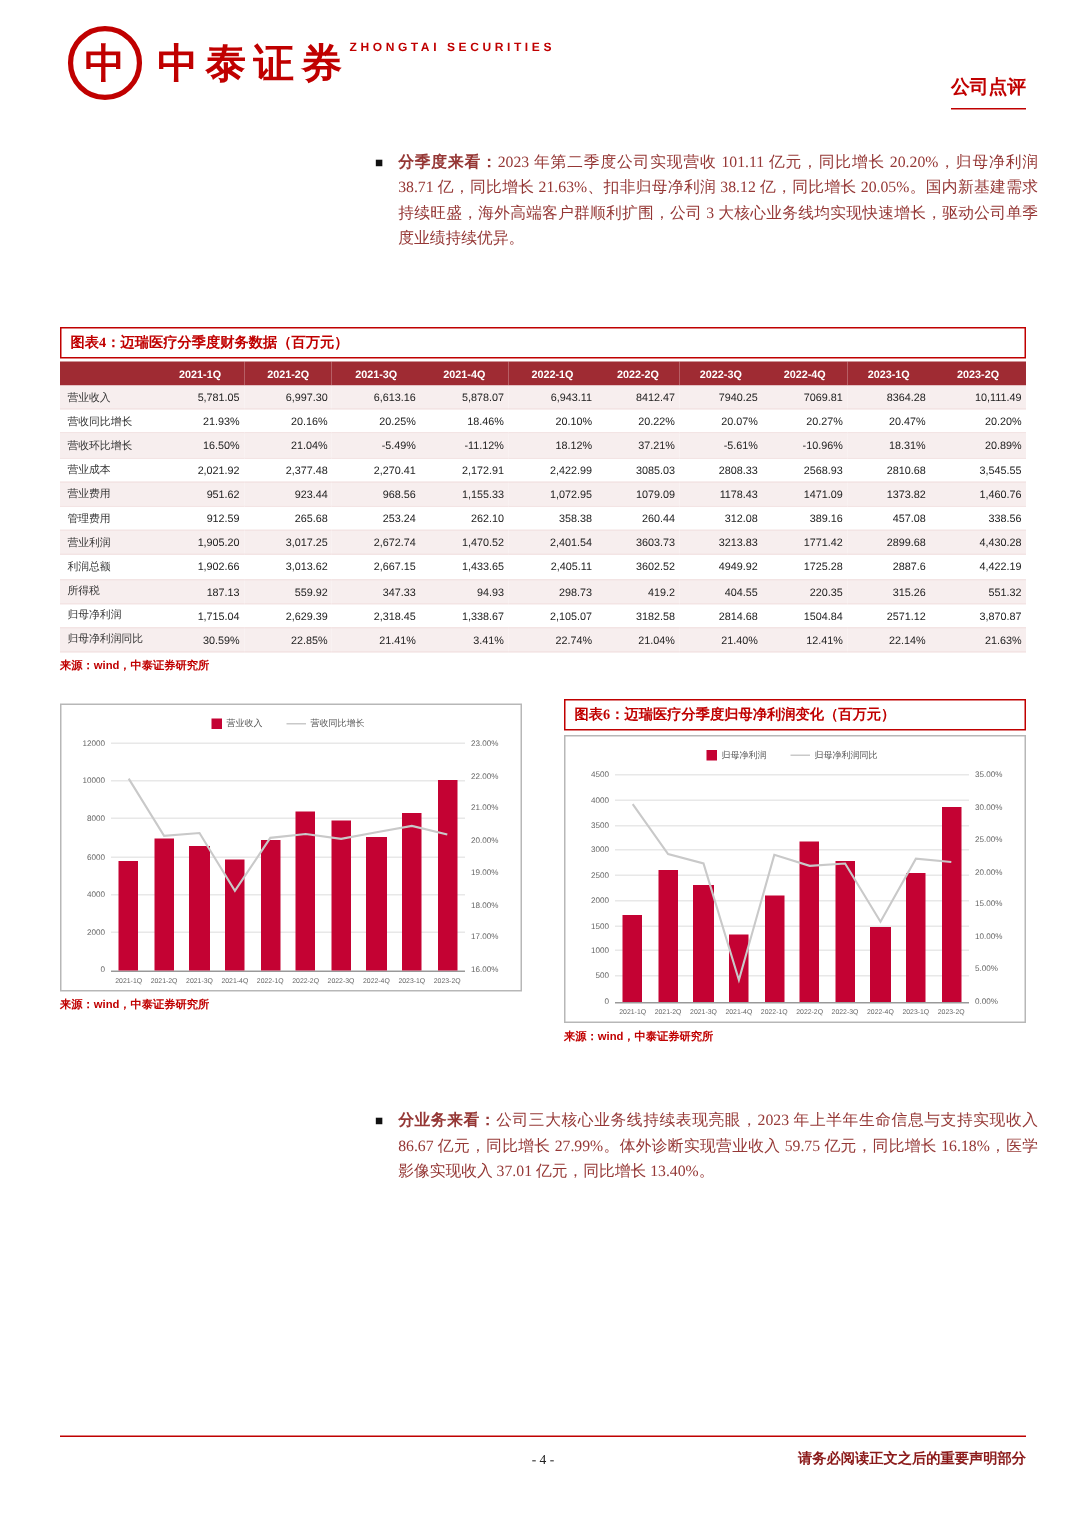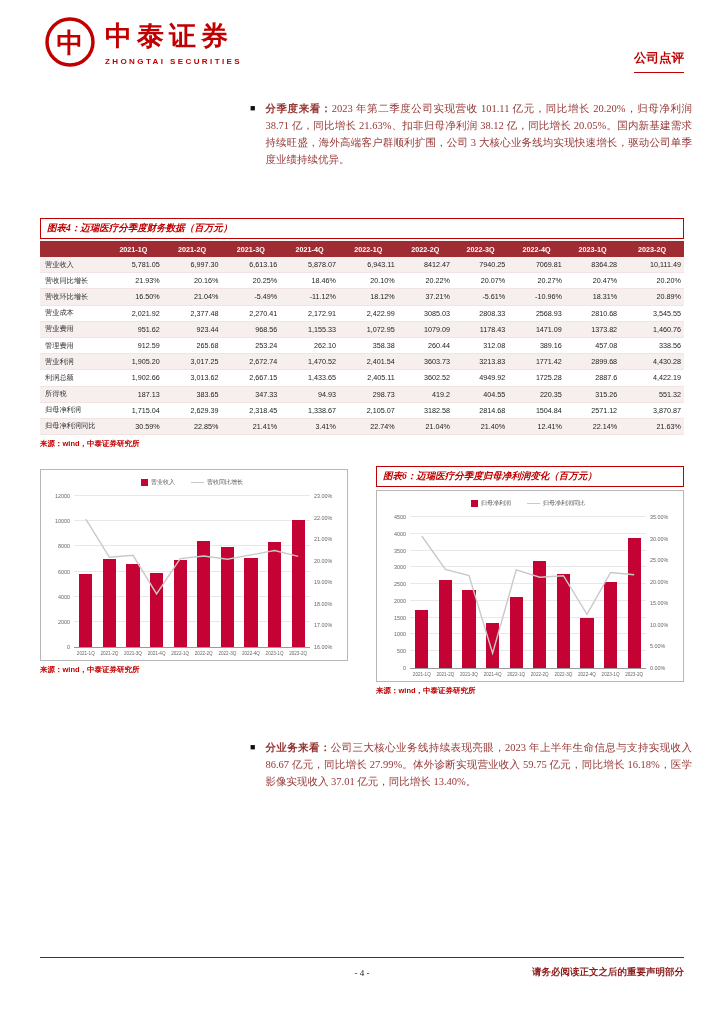--- a/index.html
+++ b/index.html
@@ -2,36 +2,36 @@
 <html><head>
 <meta charset="utf-8">
 <style>
   *{margin:0;padding:0;box-sizing:border-box;}
   html,body{background:#fff;}
   .page{position:relative;width:724px;height:1024px;background:#ffffff;margin:0 auto;
         font-family:"Liberation Sans",sans-serif;overflow:hidden;}
 
   
   .logo{position:absolute;top:16px;left:44px;display:flex;align-items:center;gap:9px;}
-  .brand-text{display:flex;flex-direction:column;}
+  .brand-text{display:flex;flex-direction:row;}
   .brand-cn{font-size:27px;font-weight:bold;color:#c00000;letter-spacing:5px;font-family:"Liberation Serif",serif;}
   .brand-en{font-size:8px;color:#c00000;letter-spacing:2.4px;margin-top:3px;font-weight:bold;}
   .report-type{position:absolute;top:50px;right:40px;font-size:12.5px;font-weight:bold;color:#c00000;
                padding-bottom:5px;border-bottom:1.5px solid #c00000;font-family:"Liberation Serif",serif;}
 
   
   .bullet-para{position:absolute;display:flex;gap:10px;}
   .bp1{top:100px;left:250px;width:442px;}
   .bp2{top:739px;left:250px;width:442px;}
   .bullet{color:#111;font-size:9px;line-height:17px;}
   .bullet-para p{font-size:10.5px;line-height:17px;color:#953735;text-align:justify;font-family:"Liberation Serif",serif;}
   .bullet-para b{font-weight:bold;}
 
   
-  .fig-title{border:1px solid #c00000;color:#c00000;font-weight:bold;font-style:italic;font-size:9.5px;
+  .fig-title{border:1px solid #c00000;color:#c00000;font-weight:bold;font-size:9.5px;
              padding:3px 6px;font-family:"Liberation Serif",serif;background:#fff;}
   .fig-source{color:#c00000;font-size:7.5px;font-weight:bold;margin-top:4px;font-family:Liberation Sans, sans-serif;}
 
   
   .table-sec{position:absolute;top:218px;left:40px;right:40px;}
   table{width:100%;border-collapse:collapse;margin-top:2px;}
   th{background:#9f2b33;color:#fff;font-size:7.2px;padding:3.5px 2px;text-align:center;font-weight:bold;}
   th:first-child{width:64px;}
   td{font-size:7.2px;padding:2.6px 3px;text-align:right;color:#222;}
   td.label{text-align:left;padding-left:5px;color:#333;}
@@ -203,21 +203,21 @@
             <td>2,405.11</td>
             <td>3602.52</td>
             <td>4949.92</td>
             <td>1725.28</td>
             <td>2887.6</td>
             <td>4,422.19</td>
           </tr>
           <tr>
             <td class="label">所得税</td>
             <td>187.13</td>
-            <td>383.65</td>
+            <td>559.92</td>
             <td>347.33</td>
             <td>94.93</td>
             <td>298.73</td>
             <td>419.2</td>
             <td>404.55</td>
             <td>220.35</td>
             <td>315.26</td>
             <td>551.32</td>
           </tr>
           <tr>

